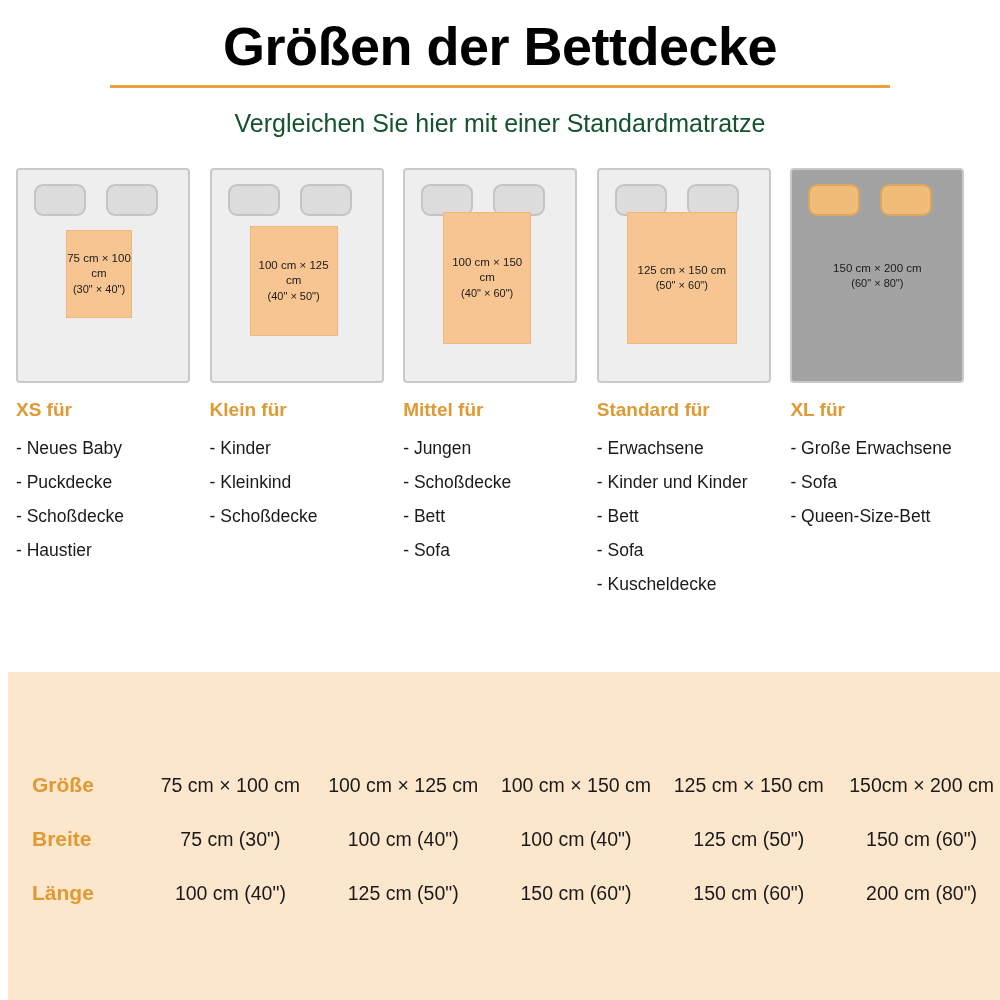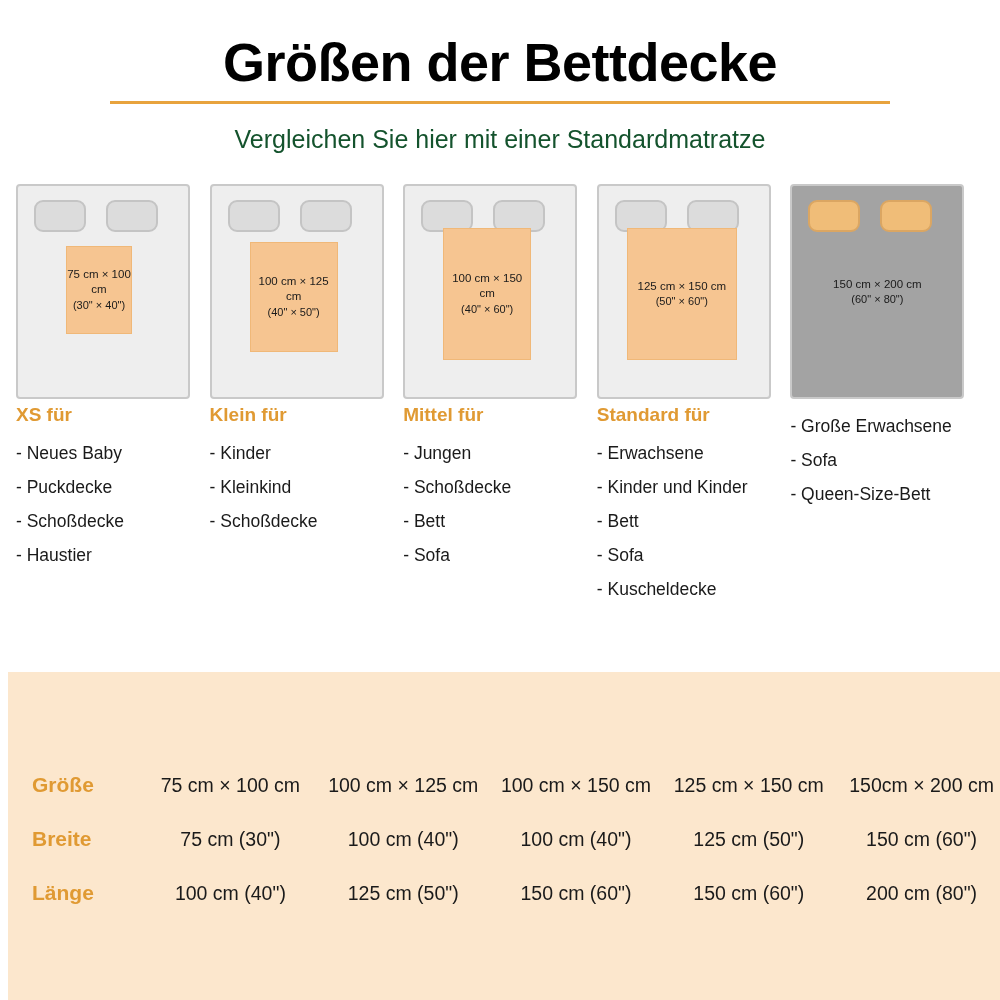--- a/index.html
+++ b/index.html
@@ -11,21 +11,21 @@
     height: 1000px;
     background: #ffffff;
     font-family: "Liberation Sans", sans-serif;
     overflow: hidden;
     position: relative;
   }
 
   
   .header {
     text-align: center;
-    padding-top: 34px;
+    padding-top: 18px;
   }
   .title {
     font-size: 54px;
     font-weight: bold;
     color: #000000;
     letter-spacing: -0.5px;
     line-height: 1.05;
   }
   .title-rule {
     width: 780px;
@@ -106,21 +106,21 @@
   }
 
   
   .d-xs       { left: 48px; top: 60px;  width: 66px;  height: 88px; }
   .d-klein    { left: 38px; top: 56px;  width: 88px;  height: 110px; }
   .d-mittel   { left: 38px; top: 42px;  width: 88px;  height: 132px; }
   .d-standard { left: 28px; top: 42px;  width: 110px; height: 132px; }
   .d-xl       { left: 4px;  top: 12px;  width: 162px; height: 188px; }
 
   .card-title {
-    margin-top: 5px;
+    margin-top: 16px;
     font-size: 19px;
     color: #e09a33;
     font-weight: bold;
   }
   .card-list {
     margin: 10px 0 0 0;
     padding: 0;
     list-style: none;
   }
   .card-list li {
@@ -256,20 +256,21 @@
     <div class="mattress highlight">
       <div class="pillow left"></div>
       <div class="pillow right"></div>
       <div class="duvet d-xl">
         <span class="duvet-label">
           <span>150 cm × 200 cm</span>
           <span class="dim-in">(60" × 80")</span>
         </span>
       </div>
     </div>
+    <div class="card-title">XL für</div>
     <ul class="card-list">
       <li>- Große Erwachsene</li>
       <li>- Sofa</li>
       <li>- Queen-Size-Bett</li>
     </ul>
   </div>
 
 </div>
 
 <div class="table-band">

